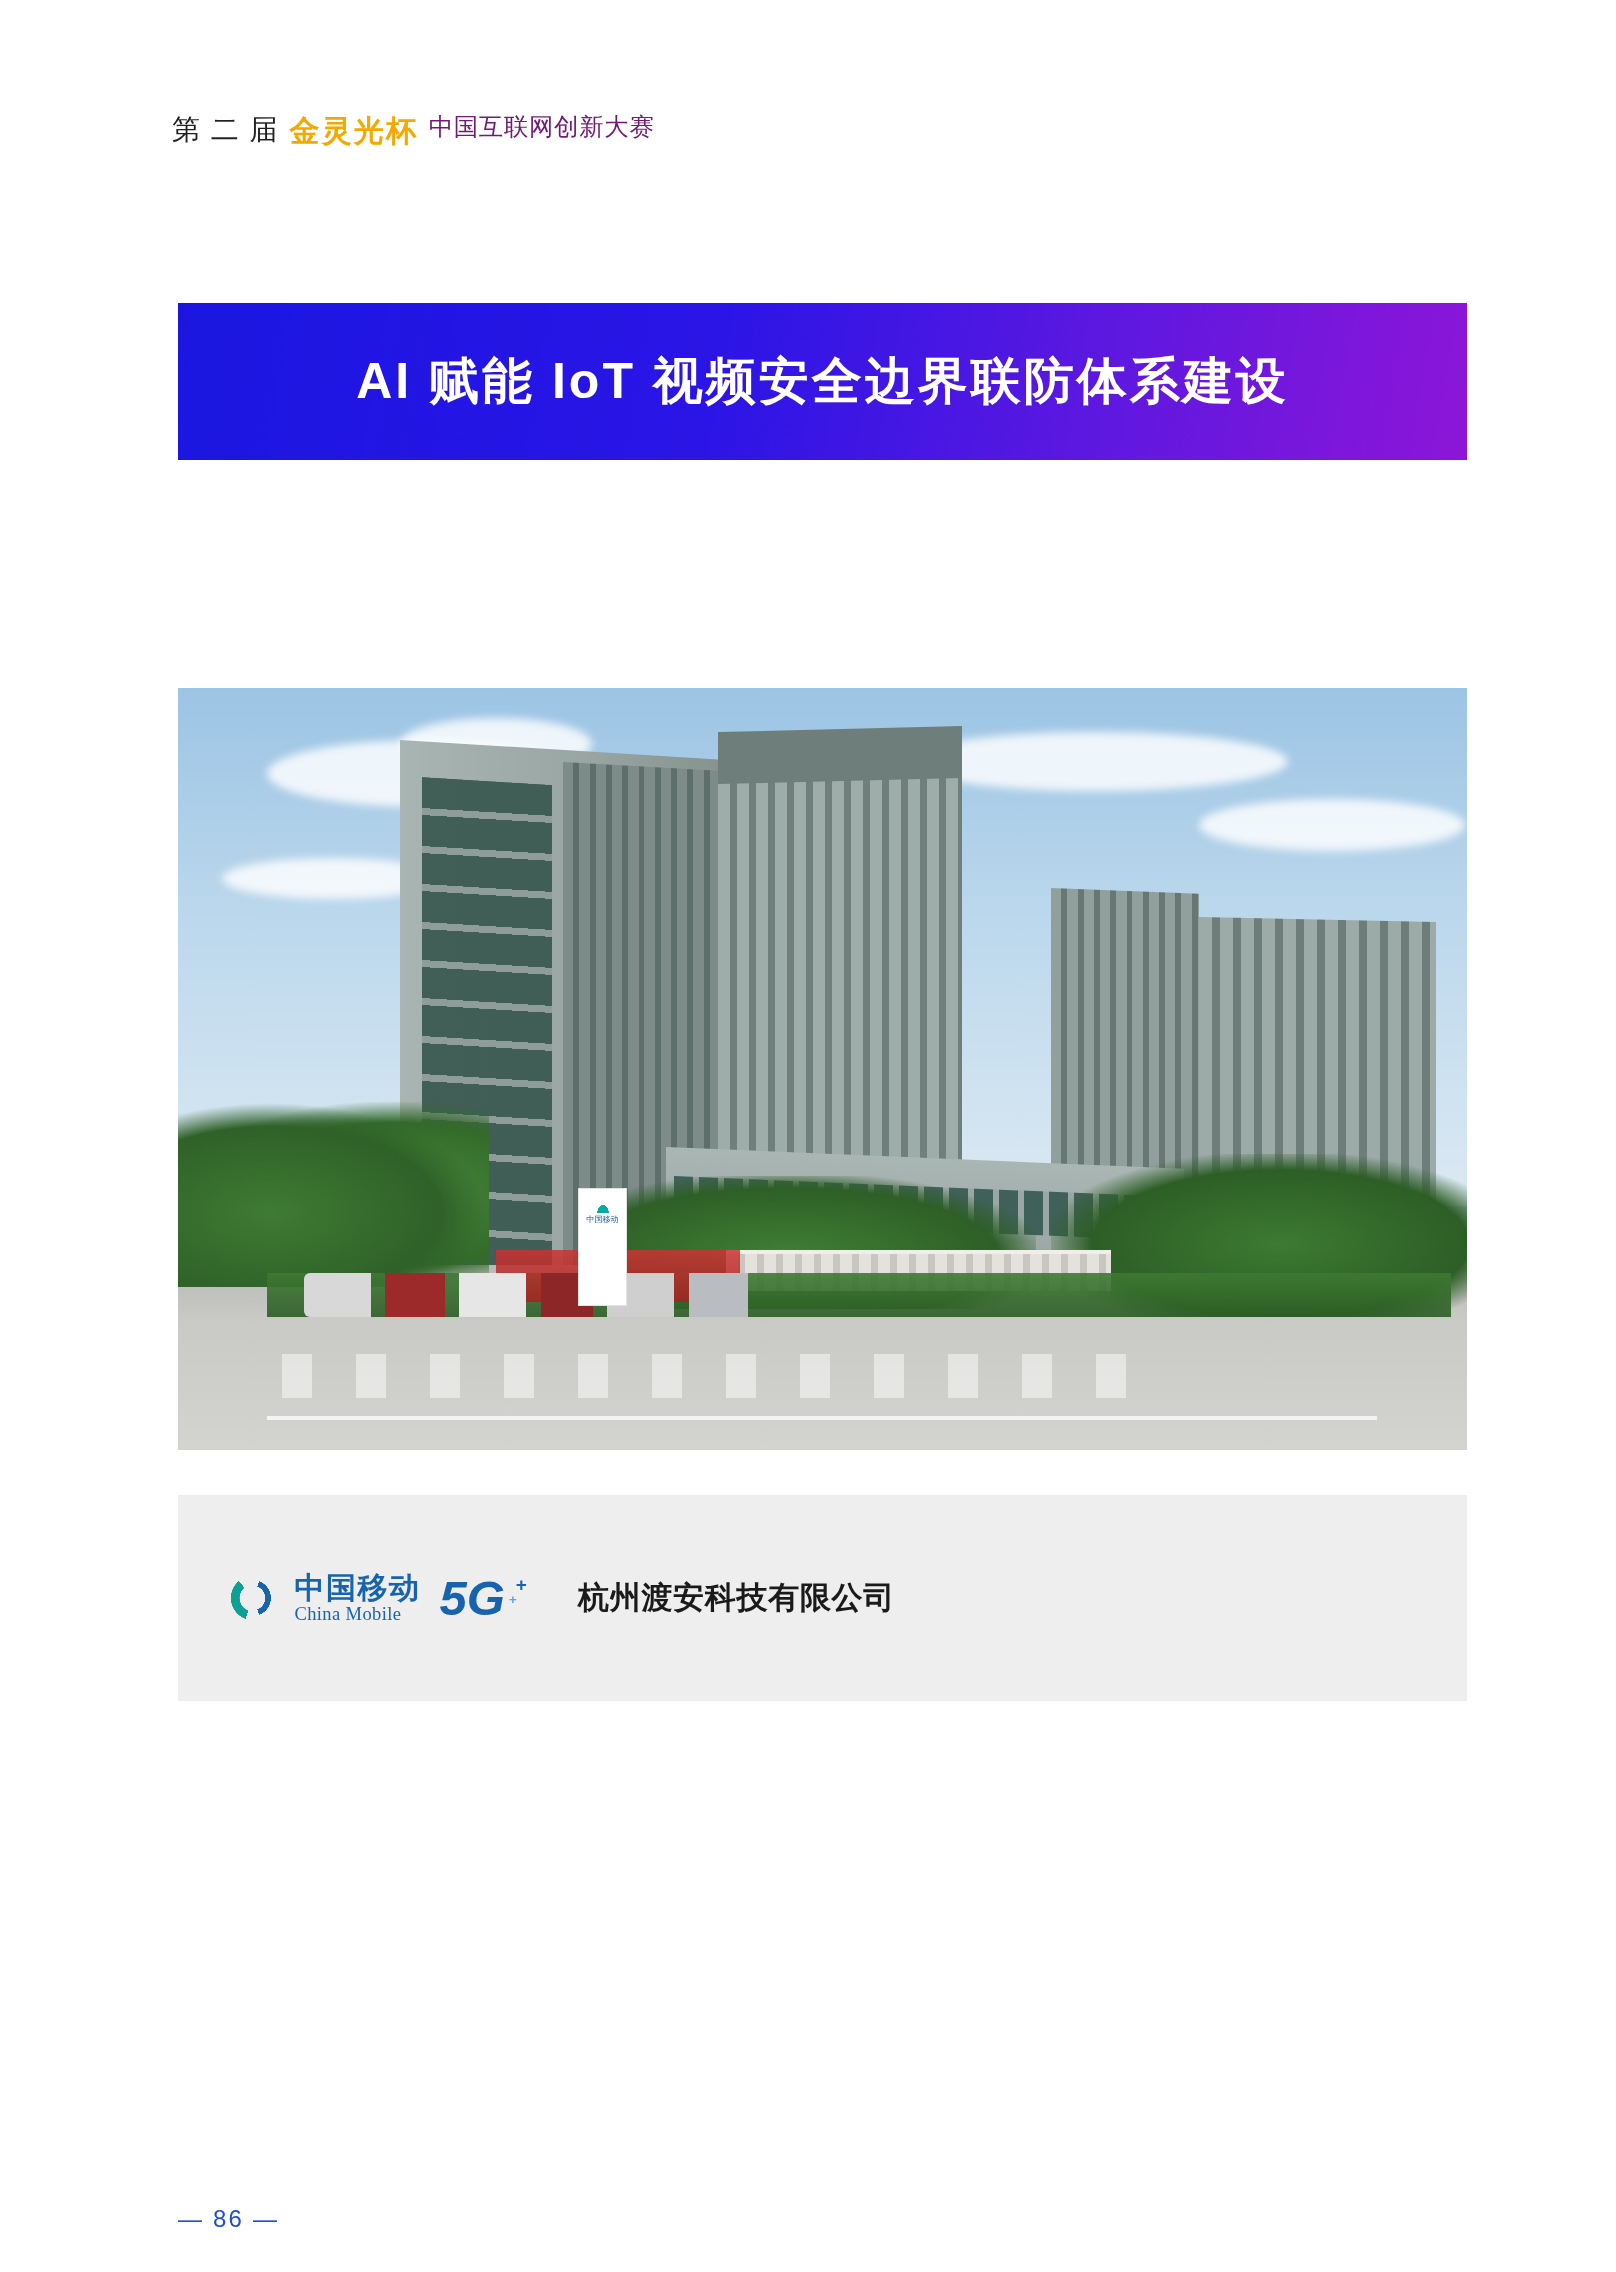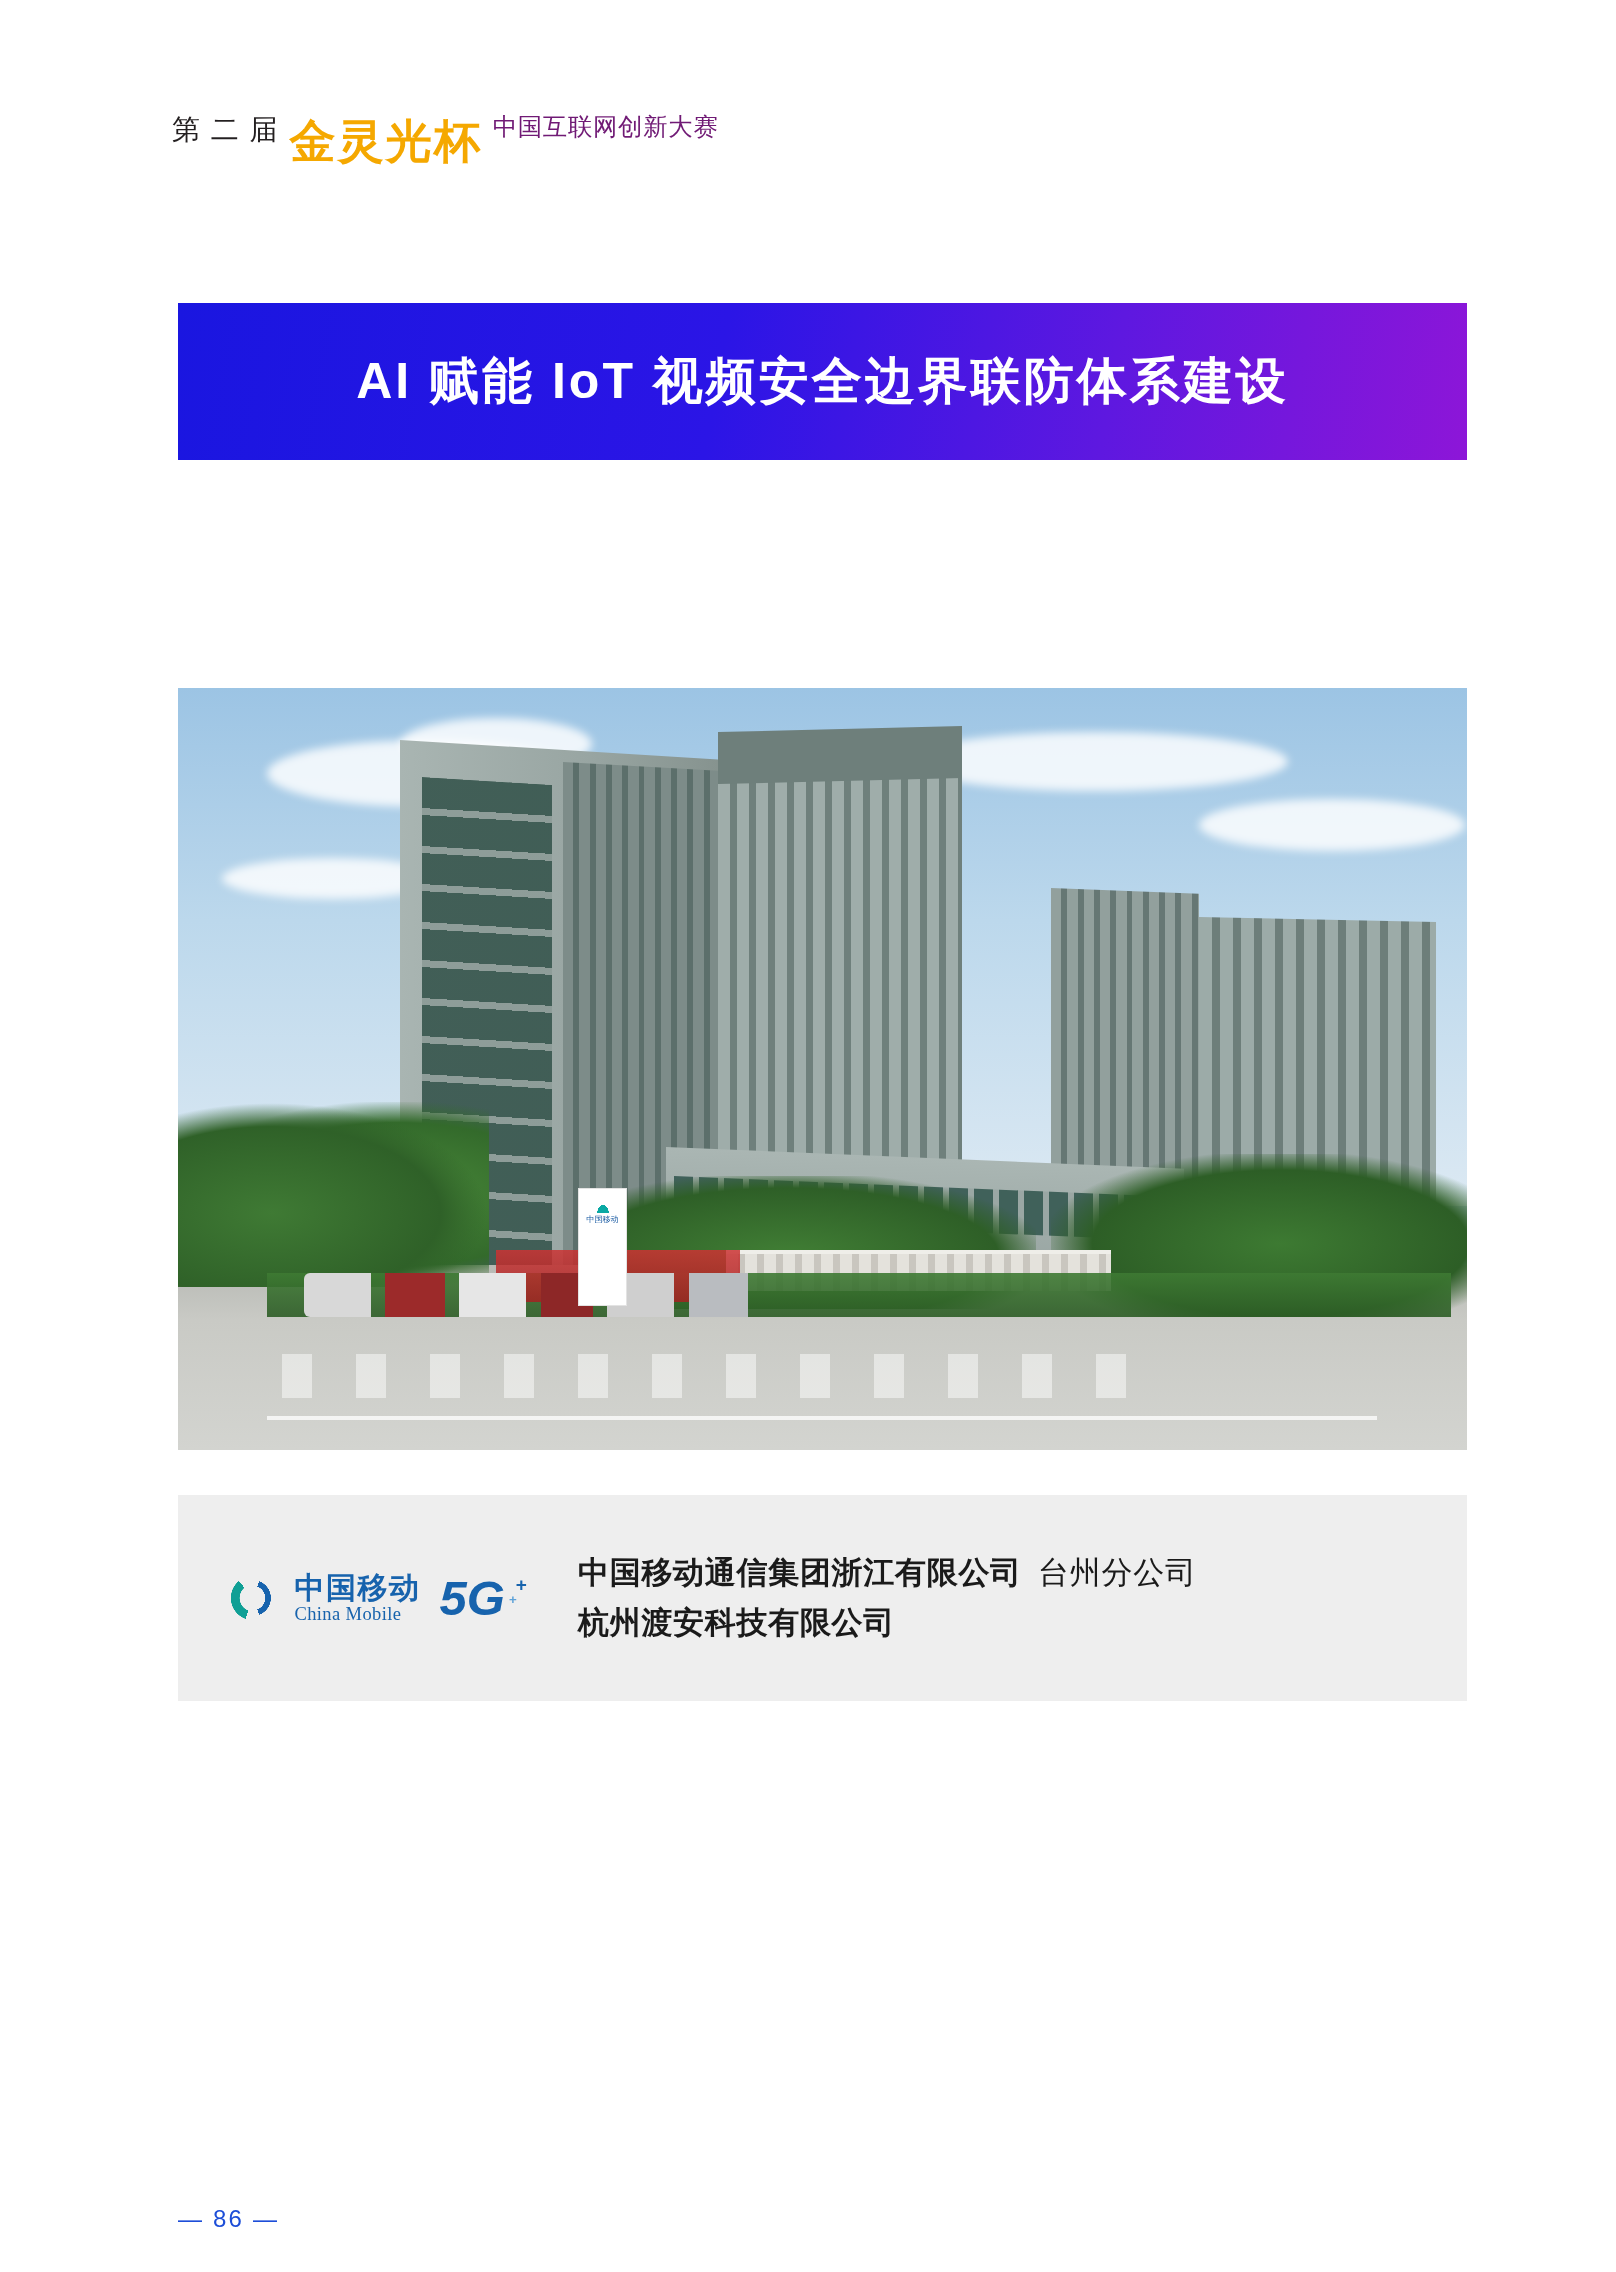--- a/index.html
+++ b/index.html
@@ -24,21 +24,21 @@
     align-items: flex-start;
     white-space: nowrap;
   }
   .hdr-prefix {
     font-size: 28px;
     color: #231f20;
     letter-spacing: 1.5px;
     font-weight: 500;
   }
   .hdr-cup {
-    font-size: 46px;
+    font-size: 30px;
     font-weight: 700;
     color: #f5a800;
     margin: 0 10.4px;
     letter-spacing: 2.2px;
   }
   .hdr-suffix {
     font-size: 24.4px;
     color: #701a75;
     letter-spacing: 0.7px;
   }
@@ -415,21 +415,18 @@
       </div>
     </div>
     <div class="fiveg">
       <span>5G</span>
       <span class="plus">+</span>
       <span class="plus2">+</span>
     </div>
   </div>
 
   <div class="org-names">
-    <div class="org-line1">
-      <span>中国移动通信集团浙江有限公司</span><span class="branch">台州分公司</span>
-    </div>
     <div class="org-line2">杭州渡安科技有限公司</div>
   </div>
 </div>
 
 <div class="page-number">— 86 —</div>
 
 
 </body></html>

